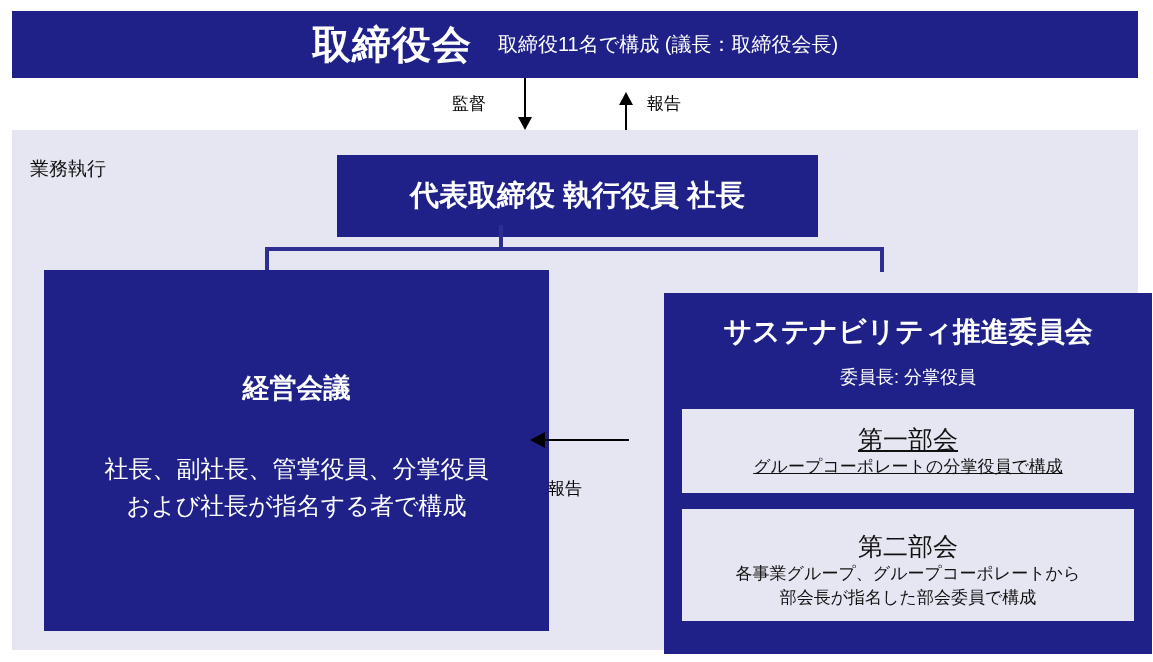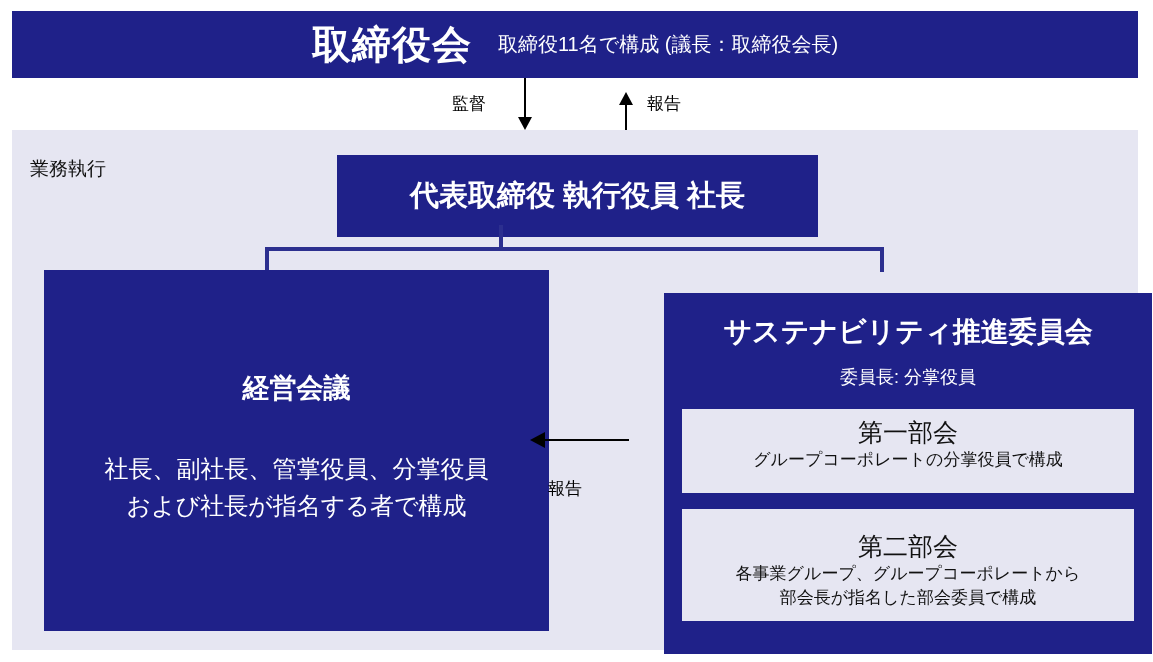--- a/index.html
+++ b/index.html
@@ -185,21 +185,21 @@
   }
   .subcom-card {
     position: absolute;
     left: 18px;
     width: 452px;
     background: #e6e6f2;
     box-sizing: border-box;
     text-align: center;
     color: #111111;
   }
-  .subcom-card.first { top: 116px; height: 84px; padding-top: 7px; }
+  .subcom-card.first { top: 116px; height: 84px; padding-top: 14px; text-decoration: underline; }
   .subcom-card.second { top: 216px; height: 112px; padding-top: 21px; }
   .subcom-name {
     font-size: 25px;
     line-height: 1.28;
   }
   .subcom-desc {
     font-size: 17px;
     line-height: 1.42;
   }
 </style>

